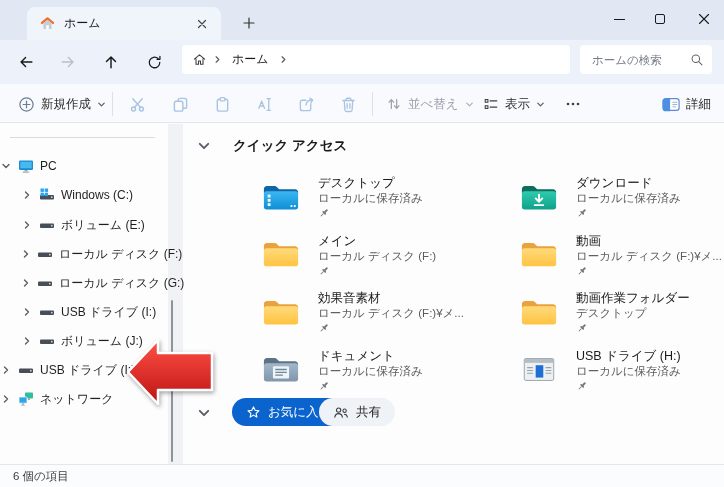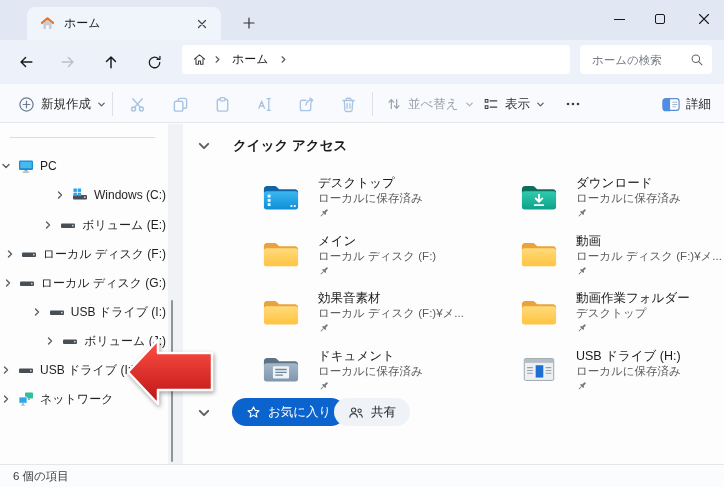--- a/index.html
+++ b/index.html
@@ -39,38 +39,38 @@
   .bodyarea { position:absolute; left:0; top:123px; width:724px; height:341px; background:#FDFDFE; }
   .splitter { position:absolute; left:168px; top:124px; width:15px; height:340px; background:#F1F2F5; }
   .scroll-thumb { position:absolute; left:171px; top:300px; width:2px; height:162px; background:#8F9499; border-radius:1px; }
 
   
   .side-divider { position:absolute; left:10px; top:137px; width:145px; height:0; border-top:1px solid #D9DCE1; }
   .side-row { position:absolute; left:0; width:166px; height:28px; display:flex; align-items:center; border-radius:4px; }
   .side-row .tw { width:12px; display:flex; justify-content:center; }
   .side-row .ic { width:16px; height:16px; margin:0 6px 0 6px; flex:0 0 auto; }
   .side-row .lbl { font-size:12px; color:#1f1f1f; white-space:nowrap; }
-  .lvl0 { } .lvl1 { padding-left:21px;justify-content:flex-end; }
+  .lvl0 { } .lvl1 { padding-left:21px; }
 
   
   .qa-chevron { position:absolute; left:197px; top:139px; }
   .qa-header { position:absolute; left:233px; top:137px; font-size:13.5px; font-weight:bold; color:#1a1a1a; }
   .qa-grid { position:absolute; left:262px; top:166px; display:grid; grid-template-columns:258px 258px; grid-auto-rows:57.5px; }
   .qa-item { display:flex; align-items:center; border-radius:4px; }
   .qa-ficon { width:38px; height:31px; margin-top:5px; flex:0 0 auto; }
   .qa-text { margin:6px 0 0 18px; max-width:185px; overflow:hidden; }
   .qa-title { font-size:12.5px; color:#1a1a1a; line-height:15px; white-space:nowrap; }
   .qa-loc { font-size:11.5px; color:#5B5B5B; line-height:14px; white-space:nowrap; }
   .qa-pin { width:12px; height:12px; margin-top:2px; display:block; }
 
   
   .fav-chevron { position:absolute; left:197px; top:406px; }
   .pill { position:absolute; top:398px; height:28px; border-radius:14px; display:flex; align-items:center; gap:7px; padding:0 14px; font-size:12.5px; }
   .pill-fav { left:232px; background:#0B63CE; color:#FFFFFF; }
-  .pill-share { left:334px; background:#EFF2F6; color:#1f1f1f; }
+  .pill-share { left:319px; background:#EFF2F6; color:#1f1f1f; }
 
   
   .statusbar { position:absolute; left:0; top:464px; width:724px; height:23px; background:#FBFCFE; border-top:1px solid #E4E6E9; display:flex; align-items:center; padding-left:13px; }
   .status-text { font-size:11.5px; color:#3F3F3F; }
 
   
   .red-arrow { position:absolute; left:122px; top:334px; filter:drop-shadow(1px 2px 2px rgba(0,0,0,0.35)); z-index:50; }
 
   svg.icon { display:block; }
 </style>

